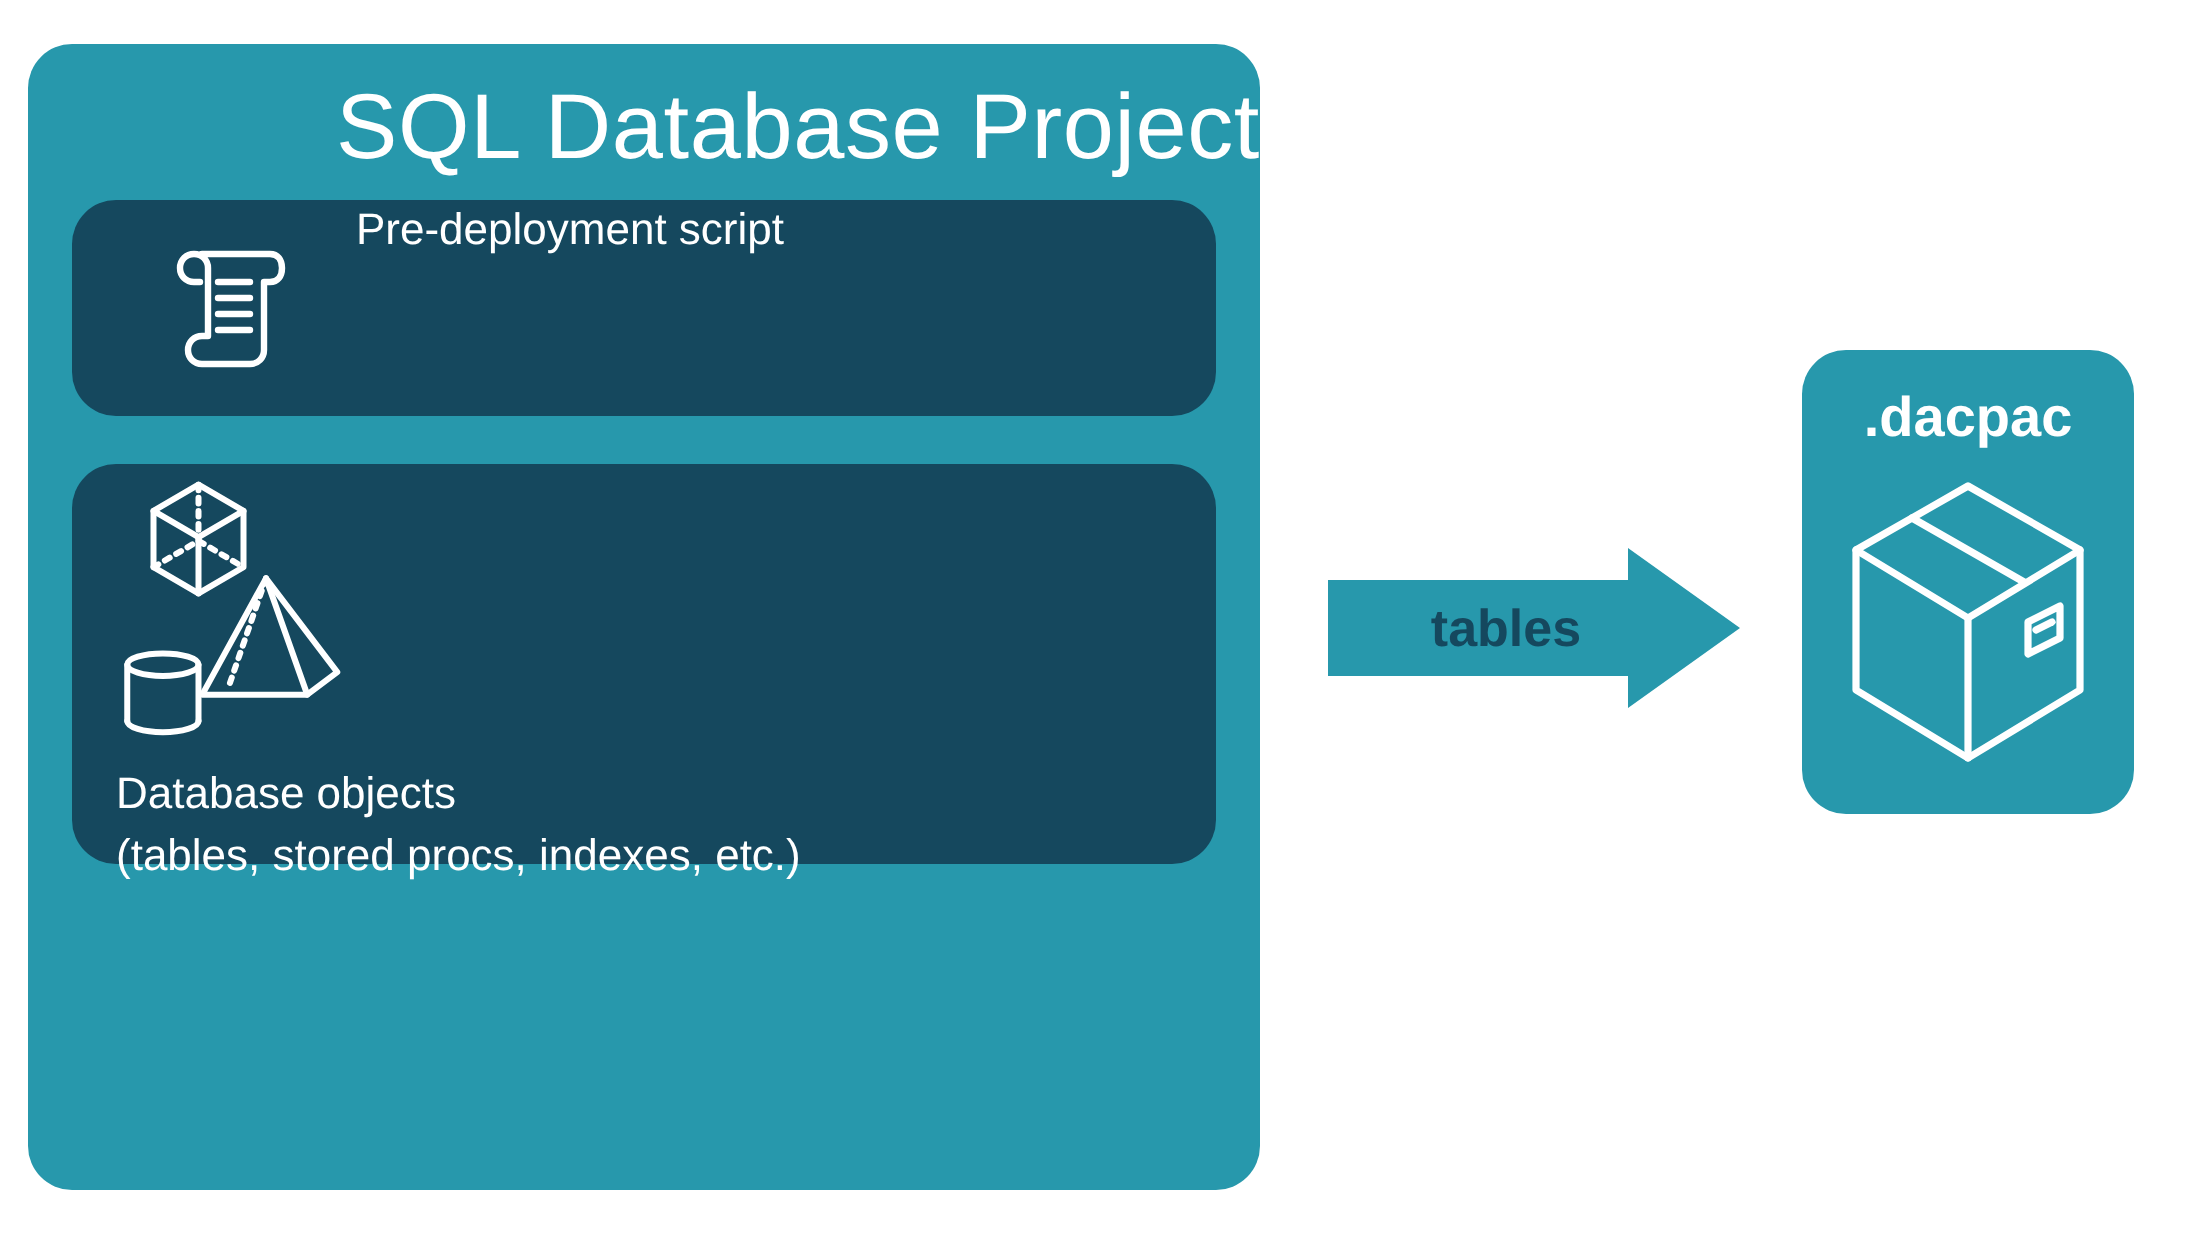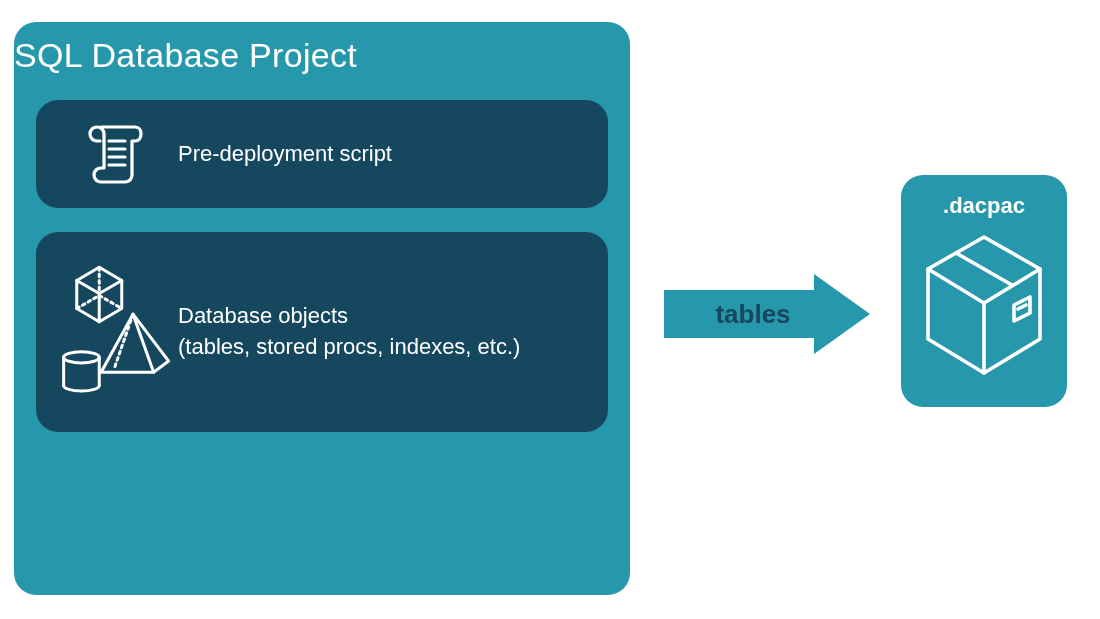--- a/index.html
+++ b/index.html
@@ -27,56 +27,55 @@
     position: absolute;
     left: 14px;
     top: 22px;
     width: 616px;
     height: 573px;
     background: var(--c-teal);
     border-radius: 22px;
     box-sizing: border-box;
   }
   .project-title {
-    text-align: left;
+    text-align: right;
     color: #ffffff;
-    font-size: 34px;
+    font-size: 46px;
     font-weight: 400;
     padding-top: 14px;
     letter-spacing: .3px;
   }
 
   .card {
     position: absolute;
     left: 22px;
     right: 22px;
     background: var(--c-dark);
     border-radius: 22px;
     display: flex;
-    align-items: center;
     box-sizing: border-box;
     padding-left: 22px;
     color: #ffffff;
   }
   .card .icon-slot {
     width: 120px;
     flex: 0 0 120px;
     display: flex;
     align-items: center;
     justify-content: center;
   }
   .card .label {
     font-size: 22px;
     font-weight: 300;
     line-height: 1.4;
     white-space: pre-line;
   }
 
   .card.pre   { top: 78px;  height: 108px; }
-  .card.mid   { top: 210px; height: 200px; }
+  .card.mid   { top: 210px; height: 200px; flex-direction: column; }
   .card.post  { top: 434px; height: 108px; }
 
   
   .build-arrow {
     position: absolute;
     left: 664px;
     top: 274px;
     width: 206px;
     height: 80px;
   }
@@ -103,21 +102,21 @@
     width: 166px;
     height: 232px;
     background: var(--c-teal);
     border-radius: 22px;
     color: #ffffff;
     box-sizing: border-box;
     padding-top: 18px;
   }
   .output-title {
     text-align: center;
-    font-size: 22px;
+    font-size: 28px;
     font-weight: 700;
     margin-bottom: 6px;
   }
   .output-icon {
     display: flex;
     align-items: center;
     justify-content: center;
   }
 </style>
 </head>

